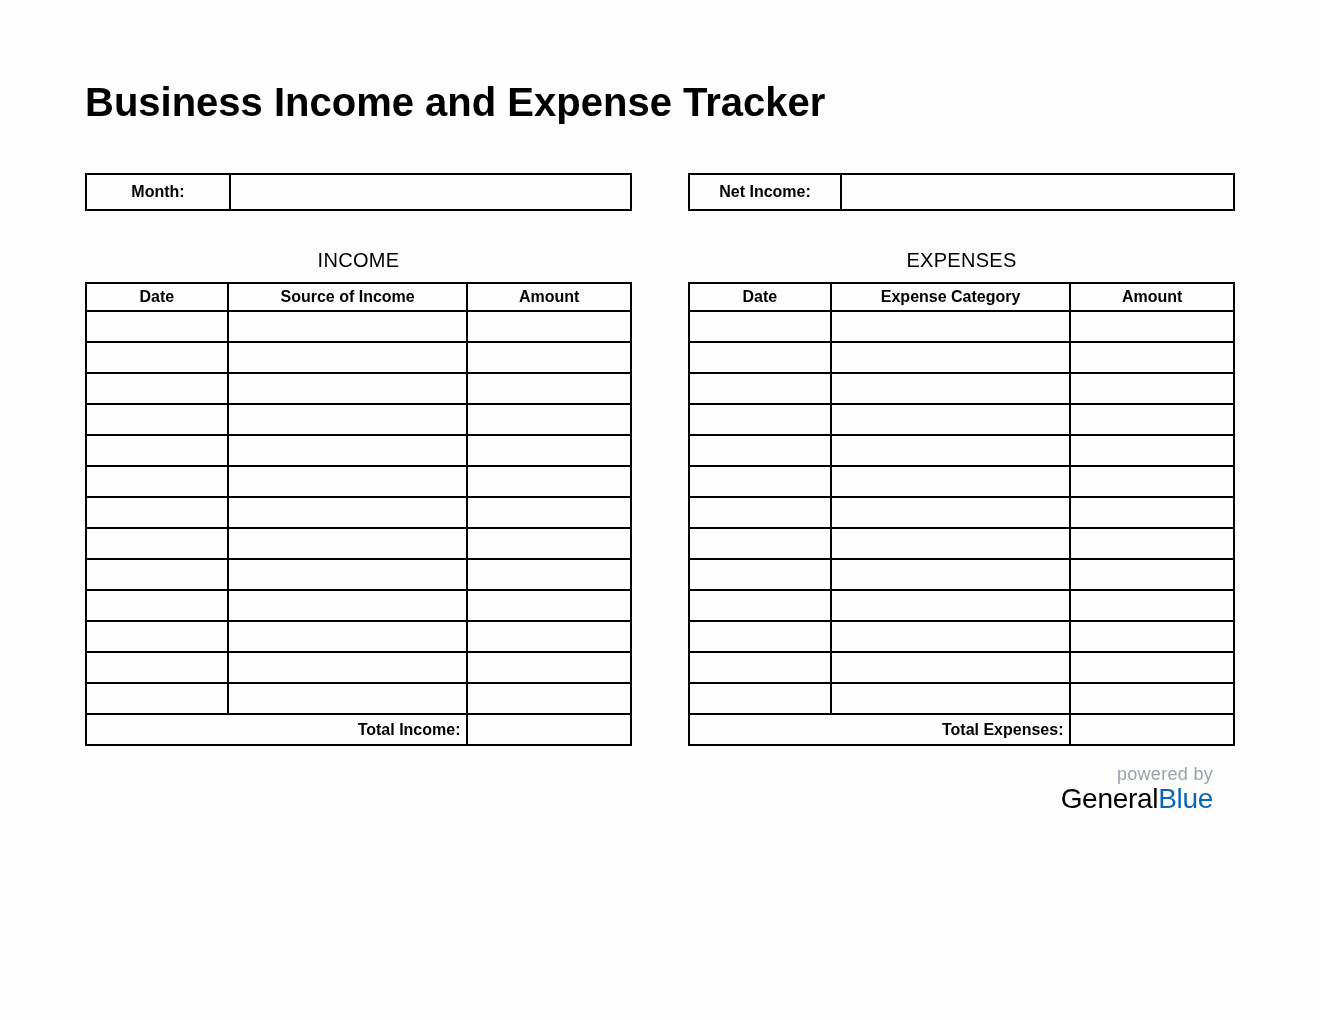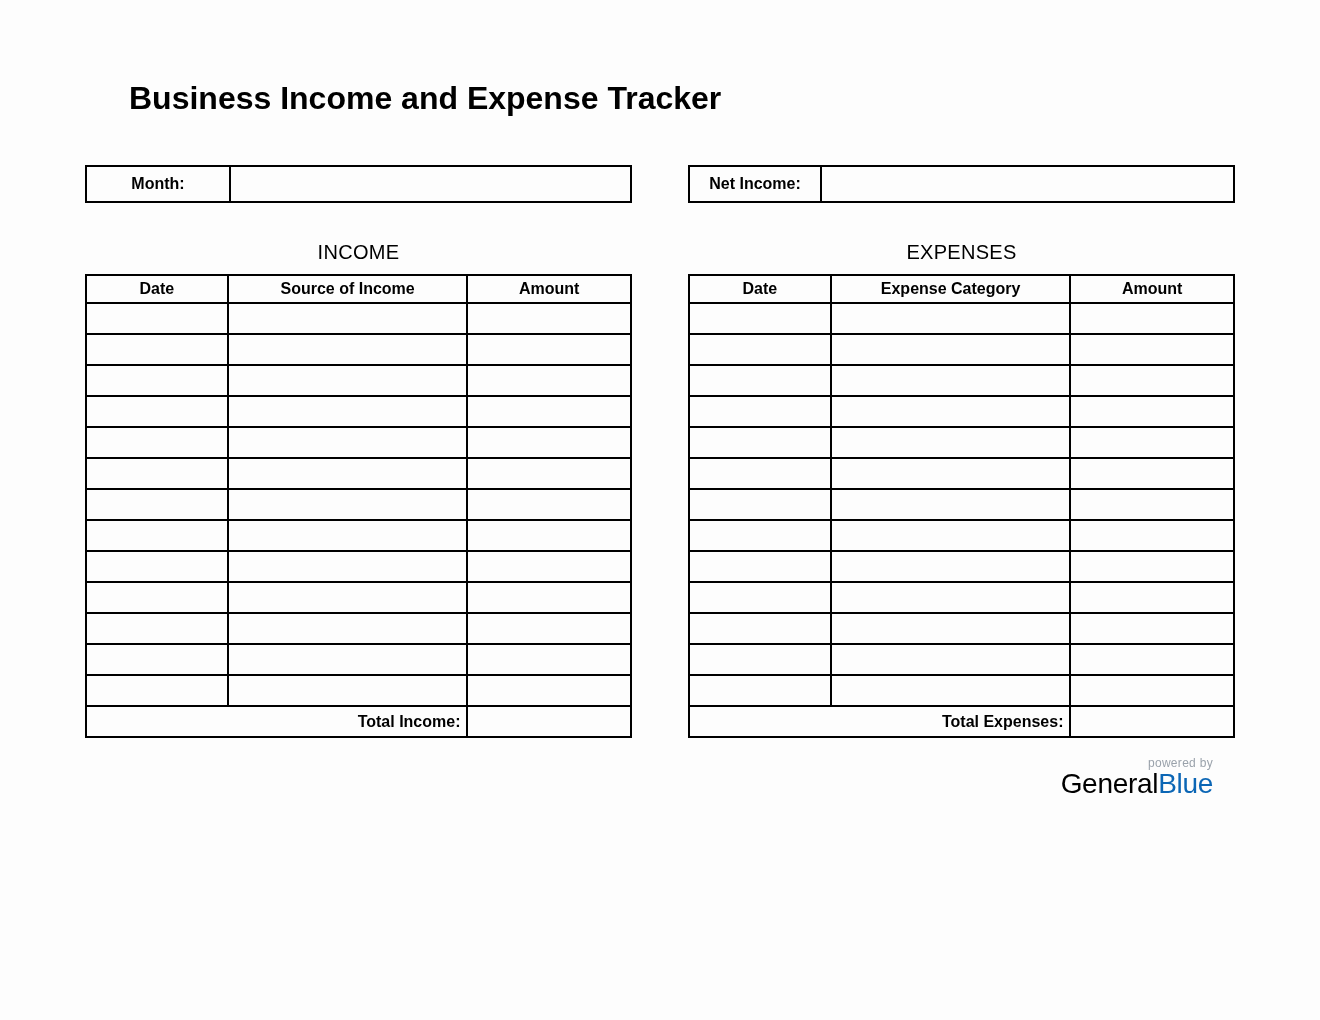--- a/index.html
+++ b/index.html
@@ -8,25 +8,24 @@
     padding: 0;
     background: #fdfdfd;
     font-family: "Segoe UI", Arial, sans-serif;
     width: 1320px;
     height: 1020px;
   }
   .page {
     padding: 80px 85px 0 85px;
   }
   .title {
-    font-size: 32px;
+    font-size: 40px;
     font-weight: 700;
     color: #000;
     margin-bottom: 48px;
-    margin-left: 44px;
   }
   .columns {
     display: flex;
     gap: 56px;
   }
   .col {
     flex: 1;
   }
   .summary-box {
     display: flex;
@@ -80,21 +79,21 @@
     text-align: right;
     font-weight: 700;
     font-size: 16px;
   }
   .footer {
     margin-top: 18px;
     text-align: right;
     padding-right: 22px;
   }
   .footer .pb {
-    font-size: 12px;
+    font-size: 18px;
     color: #9aa2ab;
     letter-spacing: 0.3px;
     margin-bottom: -2px;
   }
   .footer .brand {
     font-size: 28px;
     font-weight: 400;
     letter-spacing: -0.3px;
   }
   .footer .g1 { color: #000; }
@@ -201,21 +200,21 @@
           <tr>
             <td colspan="2" class="total-label">Total Income:</td>
             <td></td>
           </tr>
         </tfoot>
       </table>
     </div>
 
     <div class="col">
       <div class="summary-box">
-        <div class="summary-label" style="width:132px">Net Income:</div>
+        <div class="summary-label" style="width:152px">Net Income:</div>
         <div class="summary-value"></div>
       </div>
 
       <div class="section-title">EXPENSES</div>
 
       <table>
         <colgroup>
             <col class="c-date">
             <col class="c-desc">
             <col class="c-amt">

